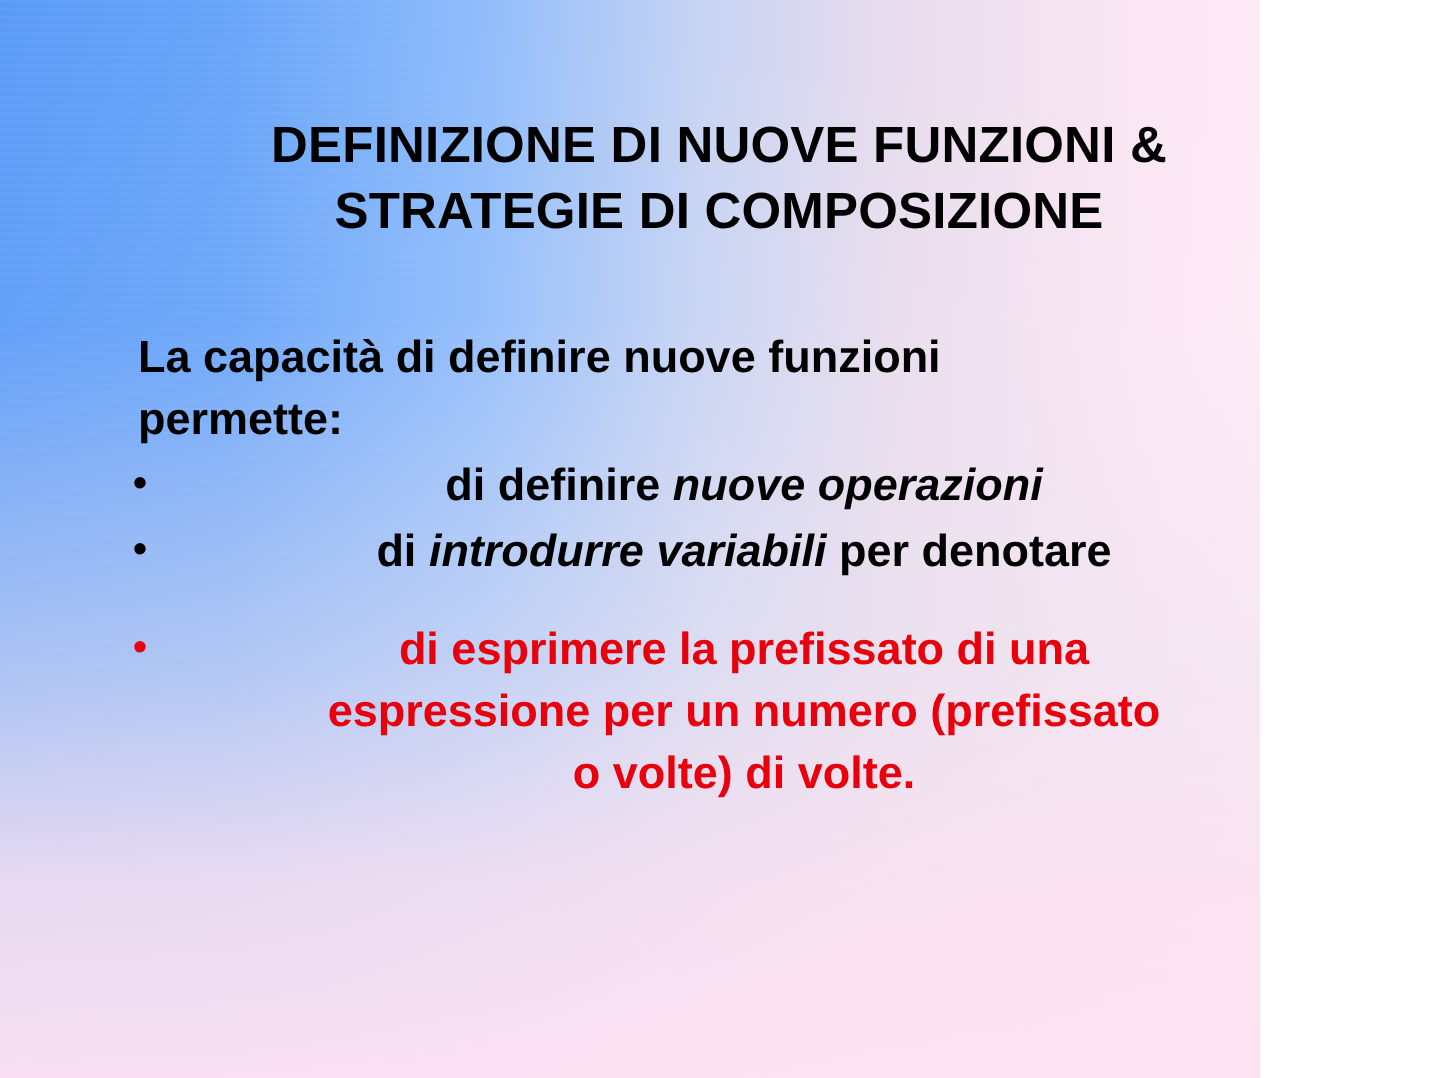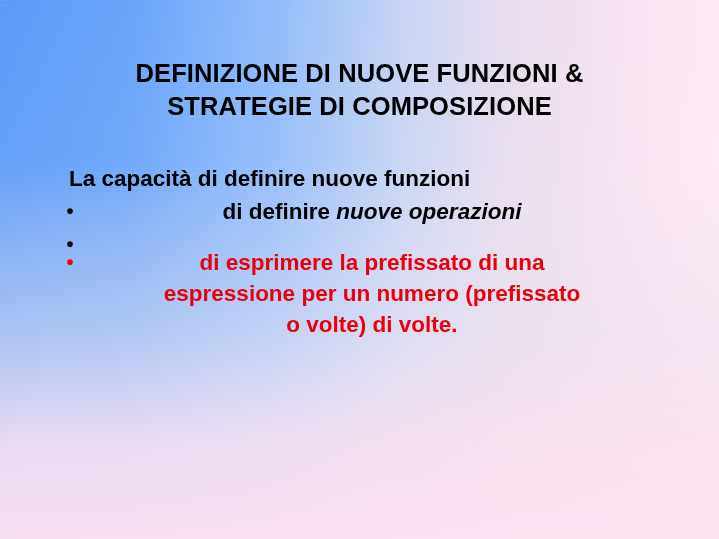--- a/index.html
+++ b/index.html
@@ -4,21 +4,21 @@
 <title>Slide</title>
 <style>
   html, body {
     margin: 0;
     padding: 0;
     background: #ffffff;
   }
 
   #slide {
     position: relative;
-    width: 719px;
+    width: 630px;
     height: 539px;
     overflow: hidden;
     font-family: "Liberation Sans", sans-serif;
     
     background:
       linear-gradient(to bottom,
         rgba(255,255,255,0) 0%,
         rgba(255,255,255,0.05) 30%,
         rgba(238,228,240,0.55) 62%,
         rgba(250,226,240,0.88) 82%,
@@ -119,36 +119,40 @@
 
   <div id="title">
     <span class="title-line">DEFINIZIONE DI NUOVE FUNZIONI &amp;</span>
     <span class="title-line">STRATEGIE DI COMPOSIZIONE</span>
   </div>
 
   <div id="body">
 
     <p class="lead">
       <span class="lead-line">La capacità di definire nuove funzioni</span>
+      <span class="lead-line">permette:</span>
     </p>
 
     <ul class="bullet-list">
 
       <li class="bullet-item">
         <span class="bullet-marker">•</span>
         <span class="bullet-text">
           <span class="txt-line">
             <span>di definire </span><span class="it">nuove operazioni</span>
           </span>
         </span>
       </li>
 
       <li class="bullet-item">
         <span class="bullet-marker">•</span>
         <span class="bullet-text">
+          <span class="txt-line">
+            <span>di </span><span class="it">introdurre variabili</span><span> per denotare</span>
+          </span>
         </span>
       </li>
 
       <li class="spacer-3"></li>
 
       <li class="bullet-item red">
         <span class="bullet-marker">•</span>
         <span class="bullet-text">
           <span class="txt-line">
             <span>di esprimere la prefissato di una</span>

